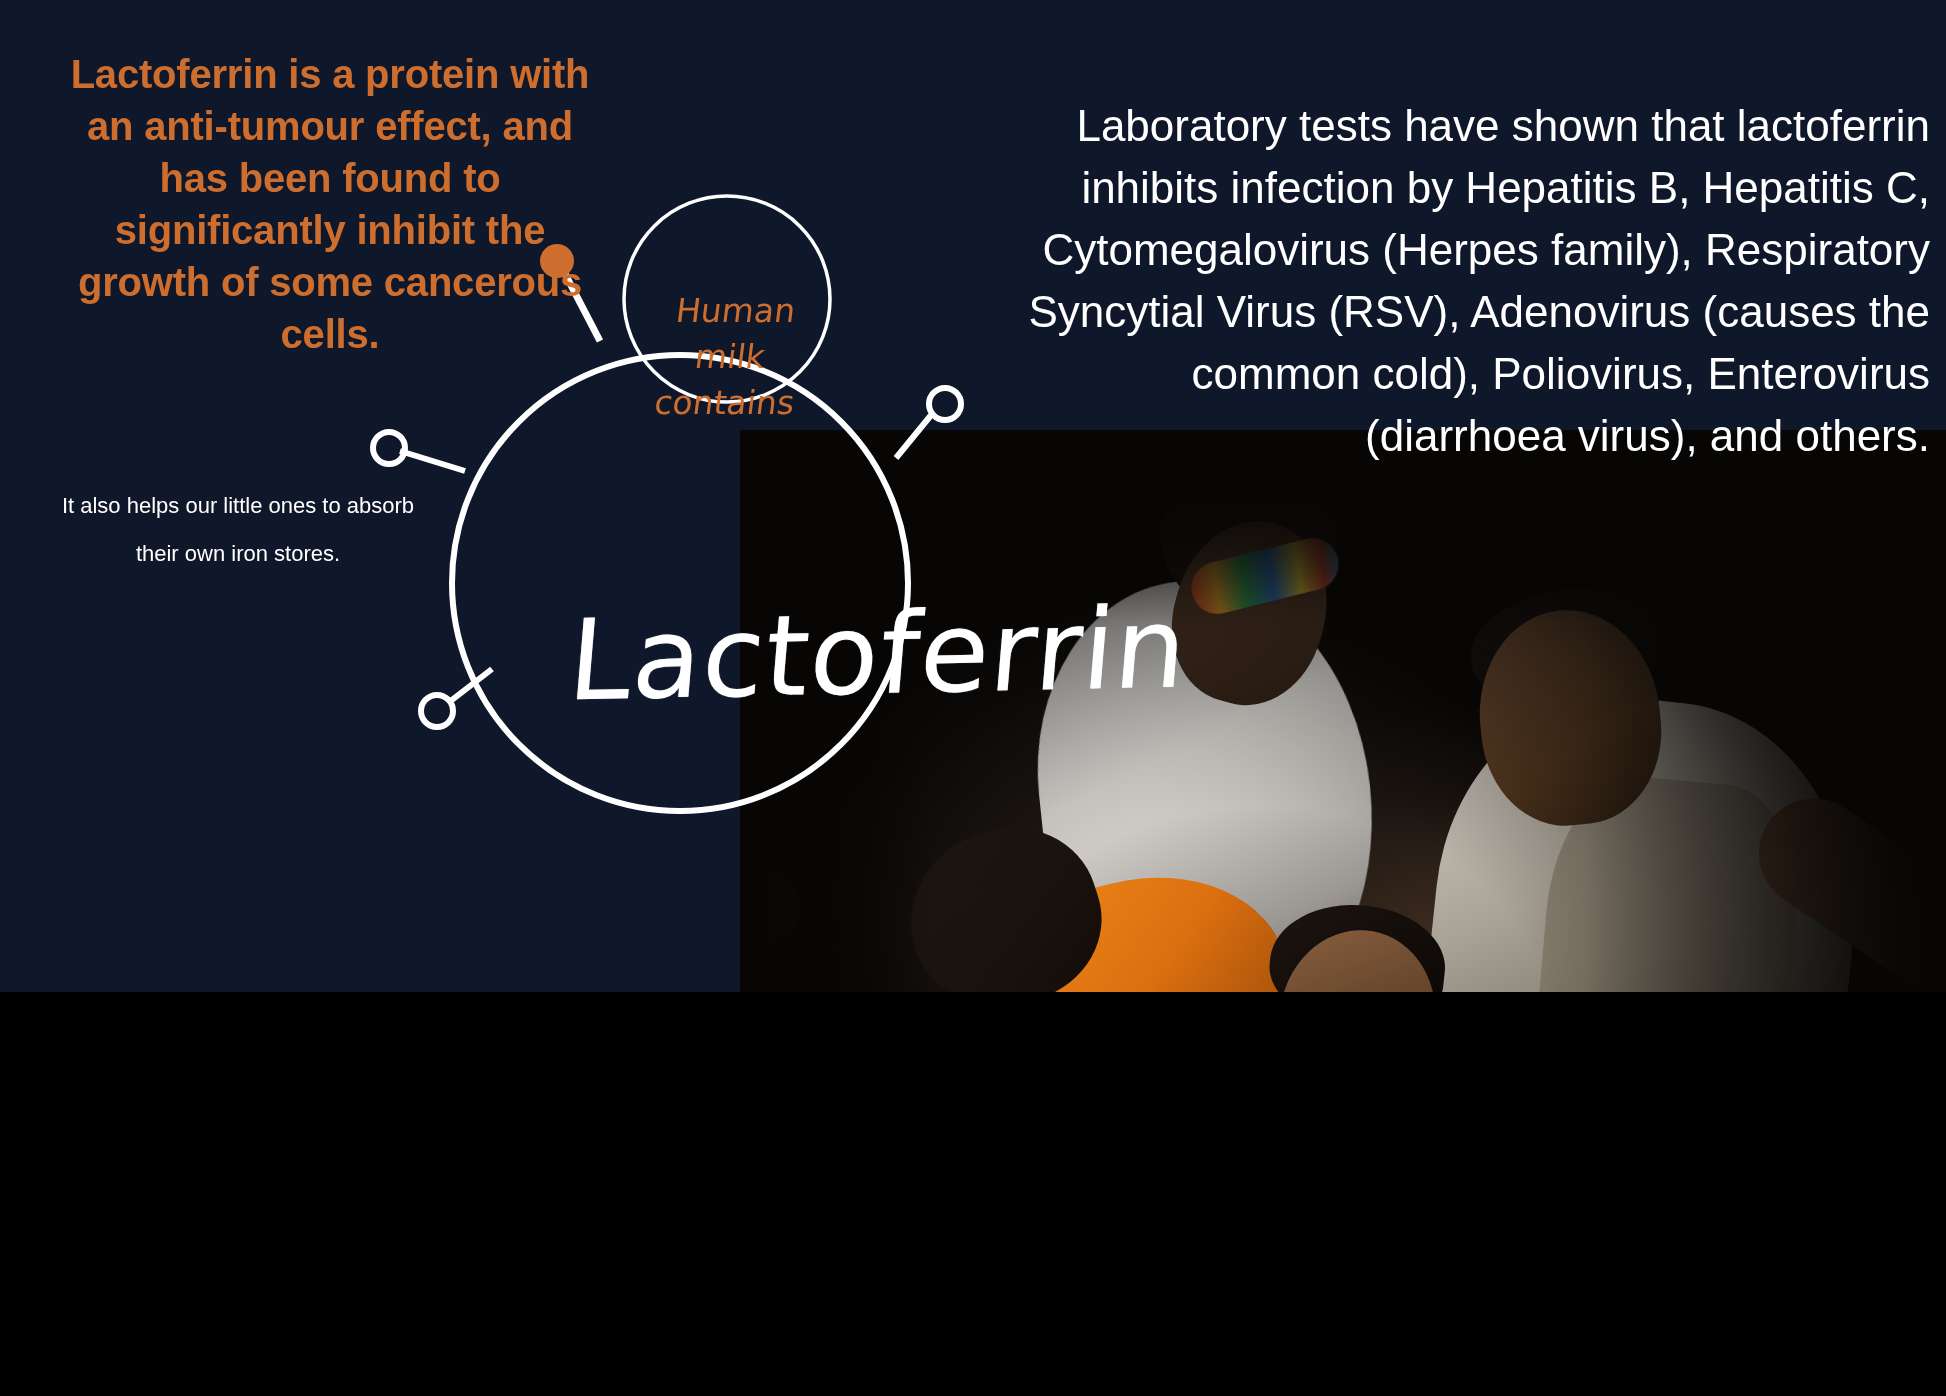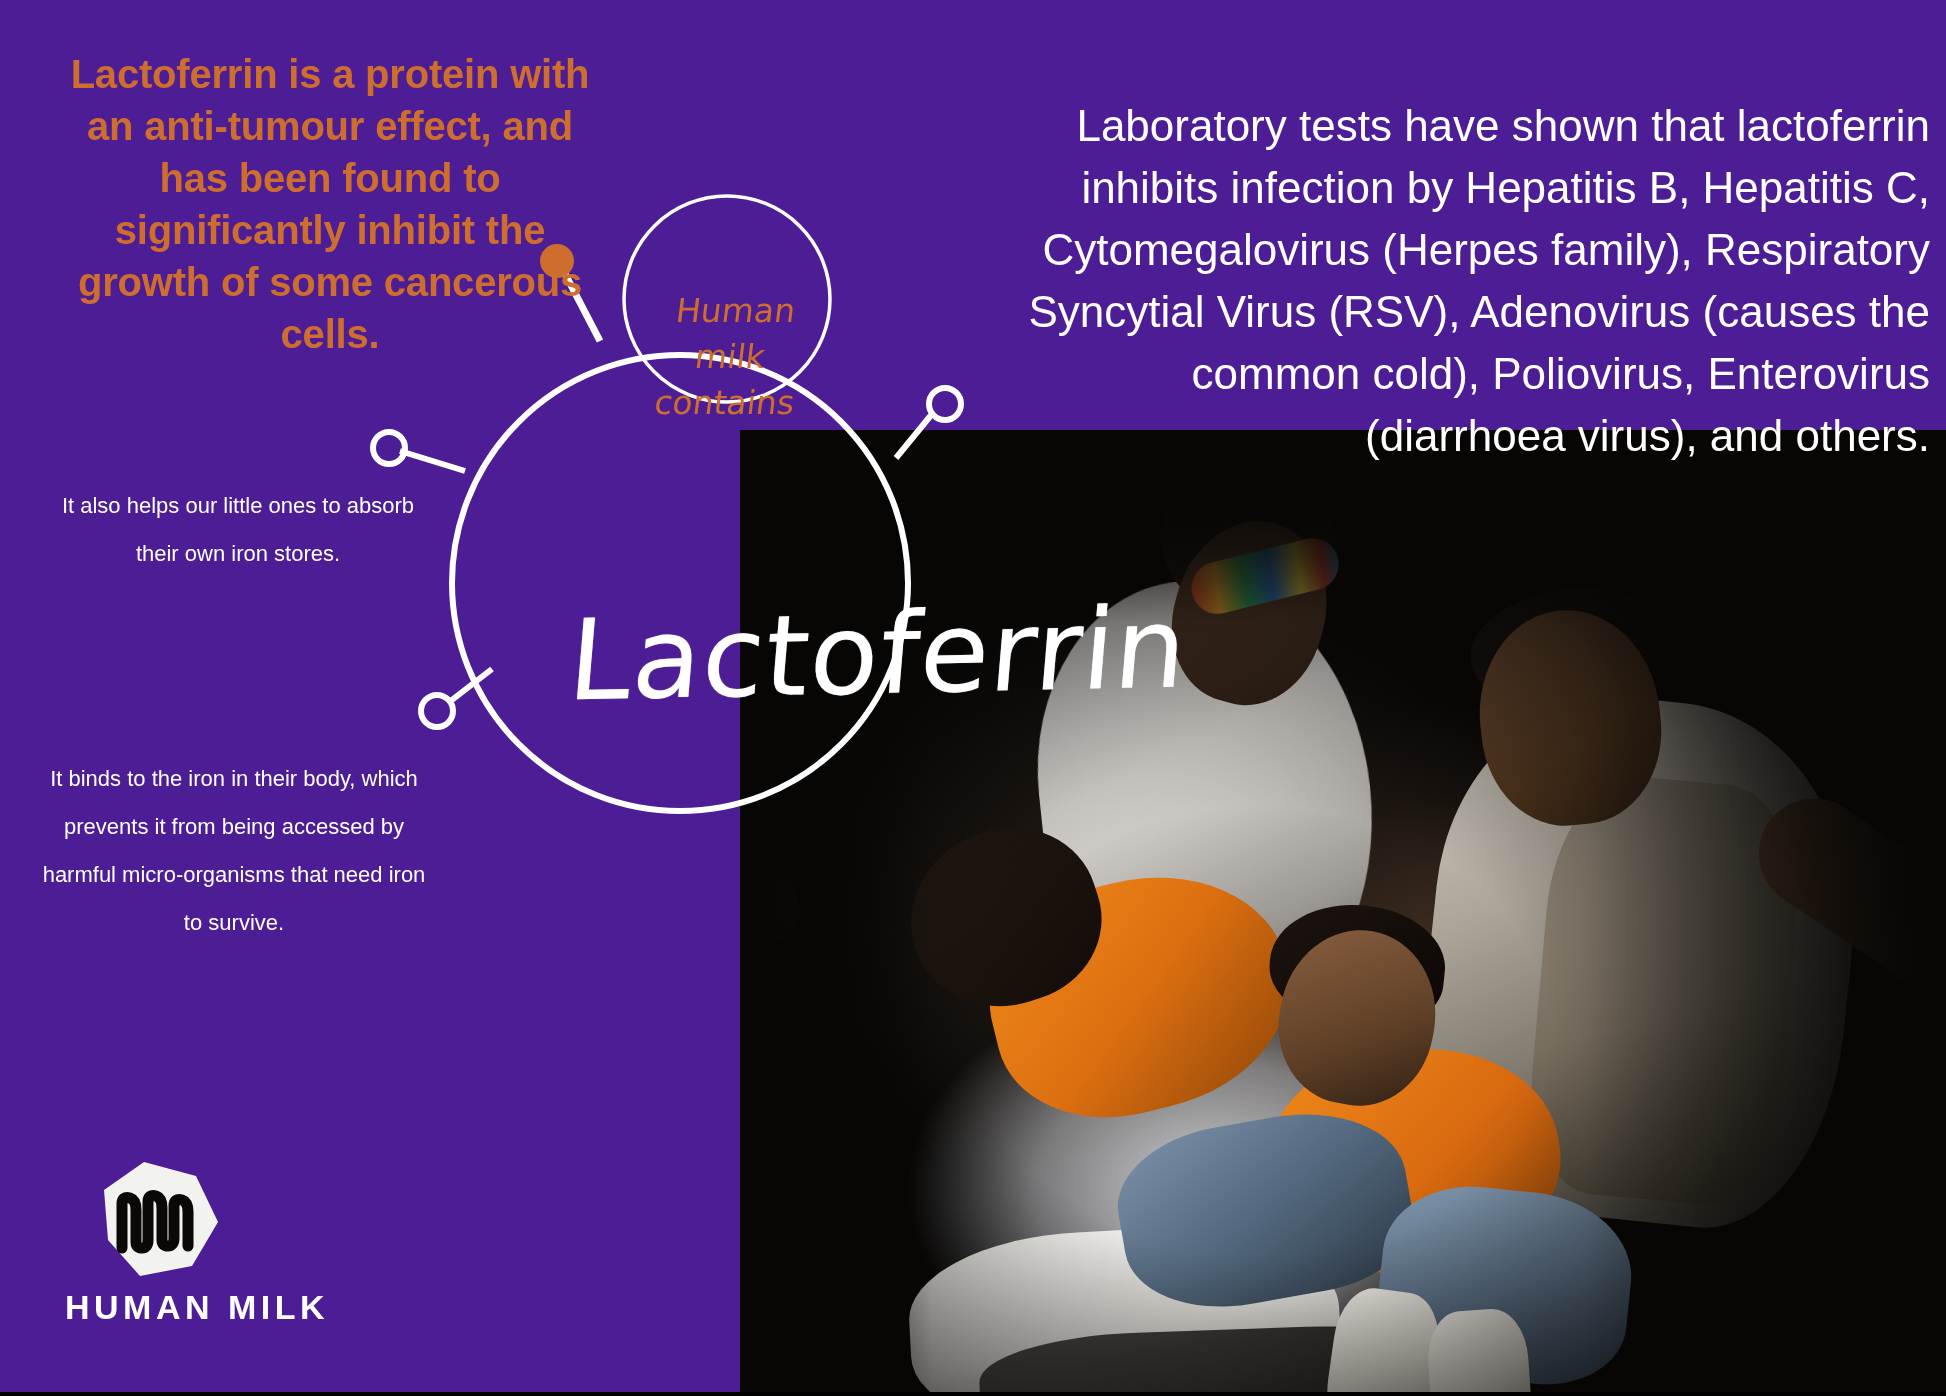--- a/index.html
+++ b/index.html
@@ -3,22 +3,22 @@
 <meta charset="utf-8">
 <style>
   html, body {
     margin: 0;
     padding: 0;
     background: #000;
   }
   .poster {
     position: relative;
     width: 1946px;
-    height: 1392px;
-    background: #4c1d95;
+    height: 992px;
+    background: #0f172a;
     overflow: hidden;
     font-family: "Liberation Sans", sans-serif;
   }
 
   
   .photo-layer {
     position: absolute;
     left: 740px; top: 430px;
     width: 1206px; height: 966px;
     overflow: hidden;
@@ -304,21 +304,20 @@
     <circle cx="437" cy="711" r="16" fill="none" stroke="#ffffff" stroke-width="6"></circle>
 
     <line x1="932" y1="414" x2="896" y2="458" stroke="#ffffff" stroke-width="6"></line>
     <circle cx="945" cy="404" r="16" fill="none" stroke="#ffffff" stroke-width="6"></circle>
   </svg>
 
   <div class="headline">Lactoferrin is a protein with an anti-tumour effect, and has been found to significantly inhibit the growth of some cancerous cells.</div>
 
   <div class="para" id="para-iron">It also helps our little ones to absorb their own iron stores.</div>
 
-  <div class="para" id="para-binds">It binds to the iron in their body, which prevents it from being accessed by harmful micro-organisms that need iron to survive.</div>
 
   <div class="para" id="para-right">Laboratory tests have shown that lactoferrin inhibits infection by Hepatitis B, Hepatitis C, Cytomegalovirus (Herpes family), Respiratory Syncytial Virus (RSV), Adenovirus (causes the common cold), Poliovirus, Enterovirus (diarrhoea virus), and others.</div>
 
   <div class="bubble-text">Human milk contains</div>
 
   <div class="script-title">Lactoferrin</div>
 
   <div class="logo">
     <svg class="logo-mark" viewBox="0 0 120 118">
       <path d="M44 2 L96 16 L118 62 L92 106 L40 116 L8 80 L4 30 Z" fill="#f2f2ef"></path>

